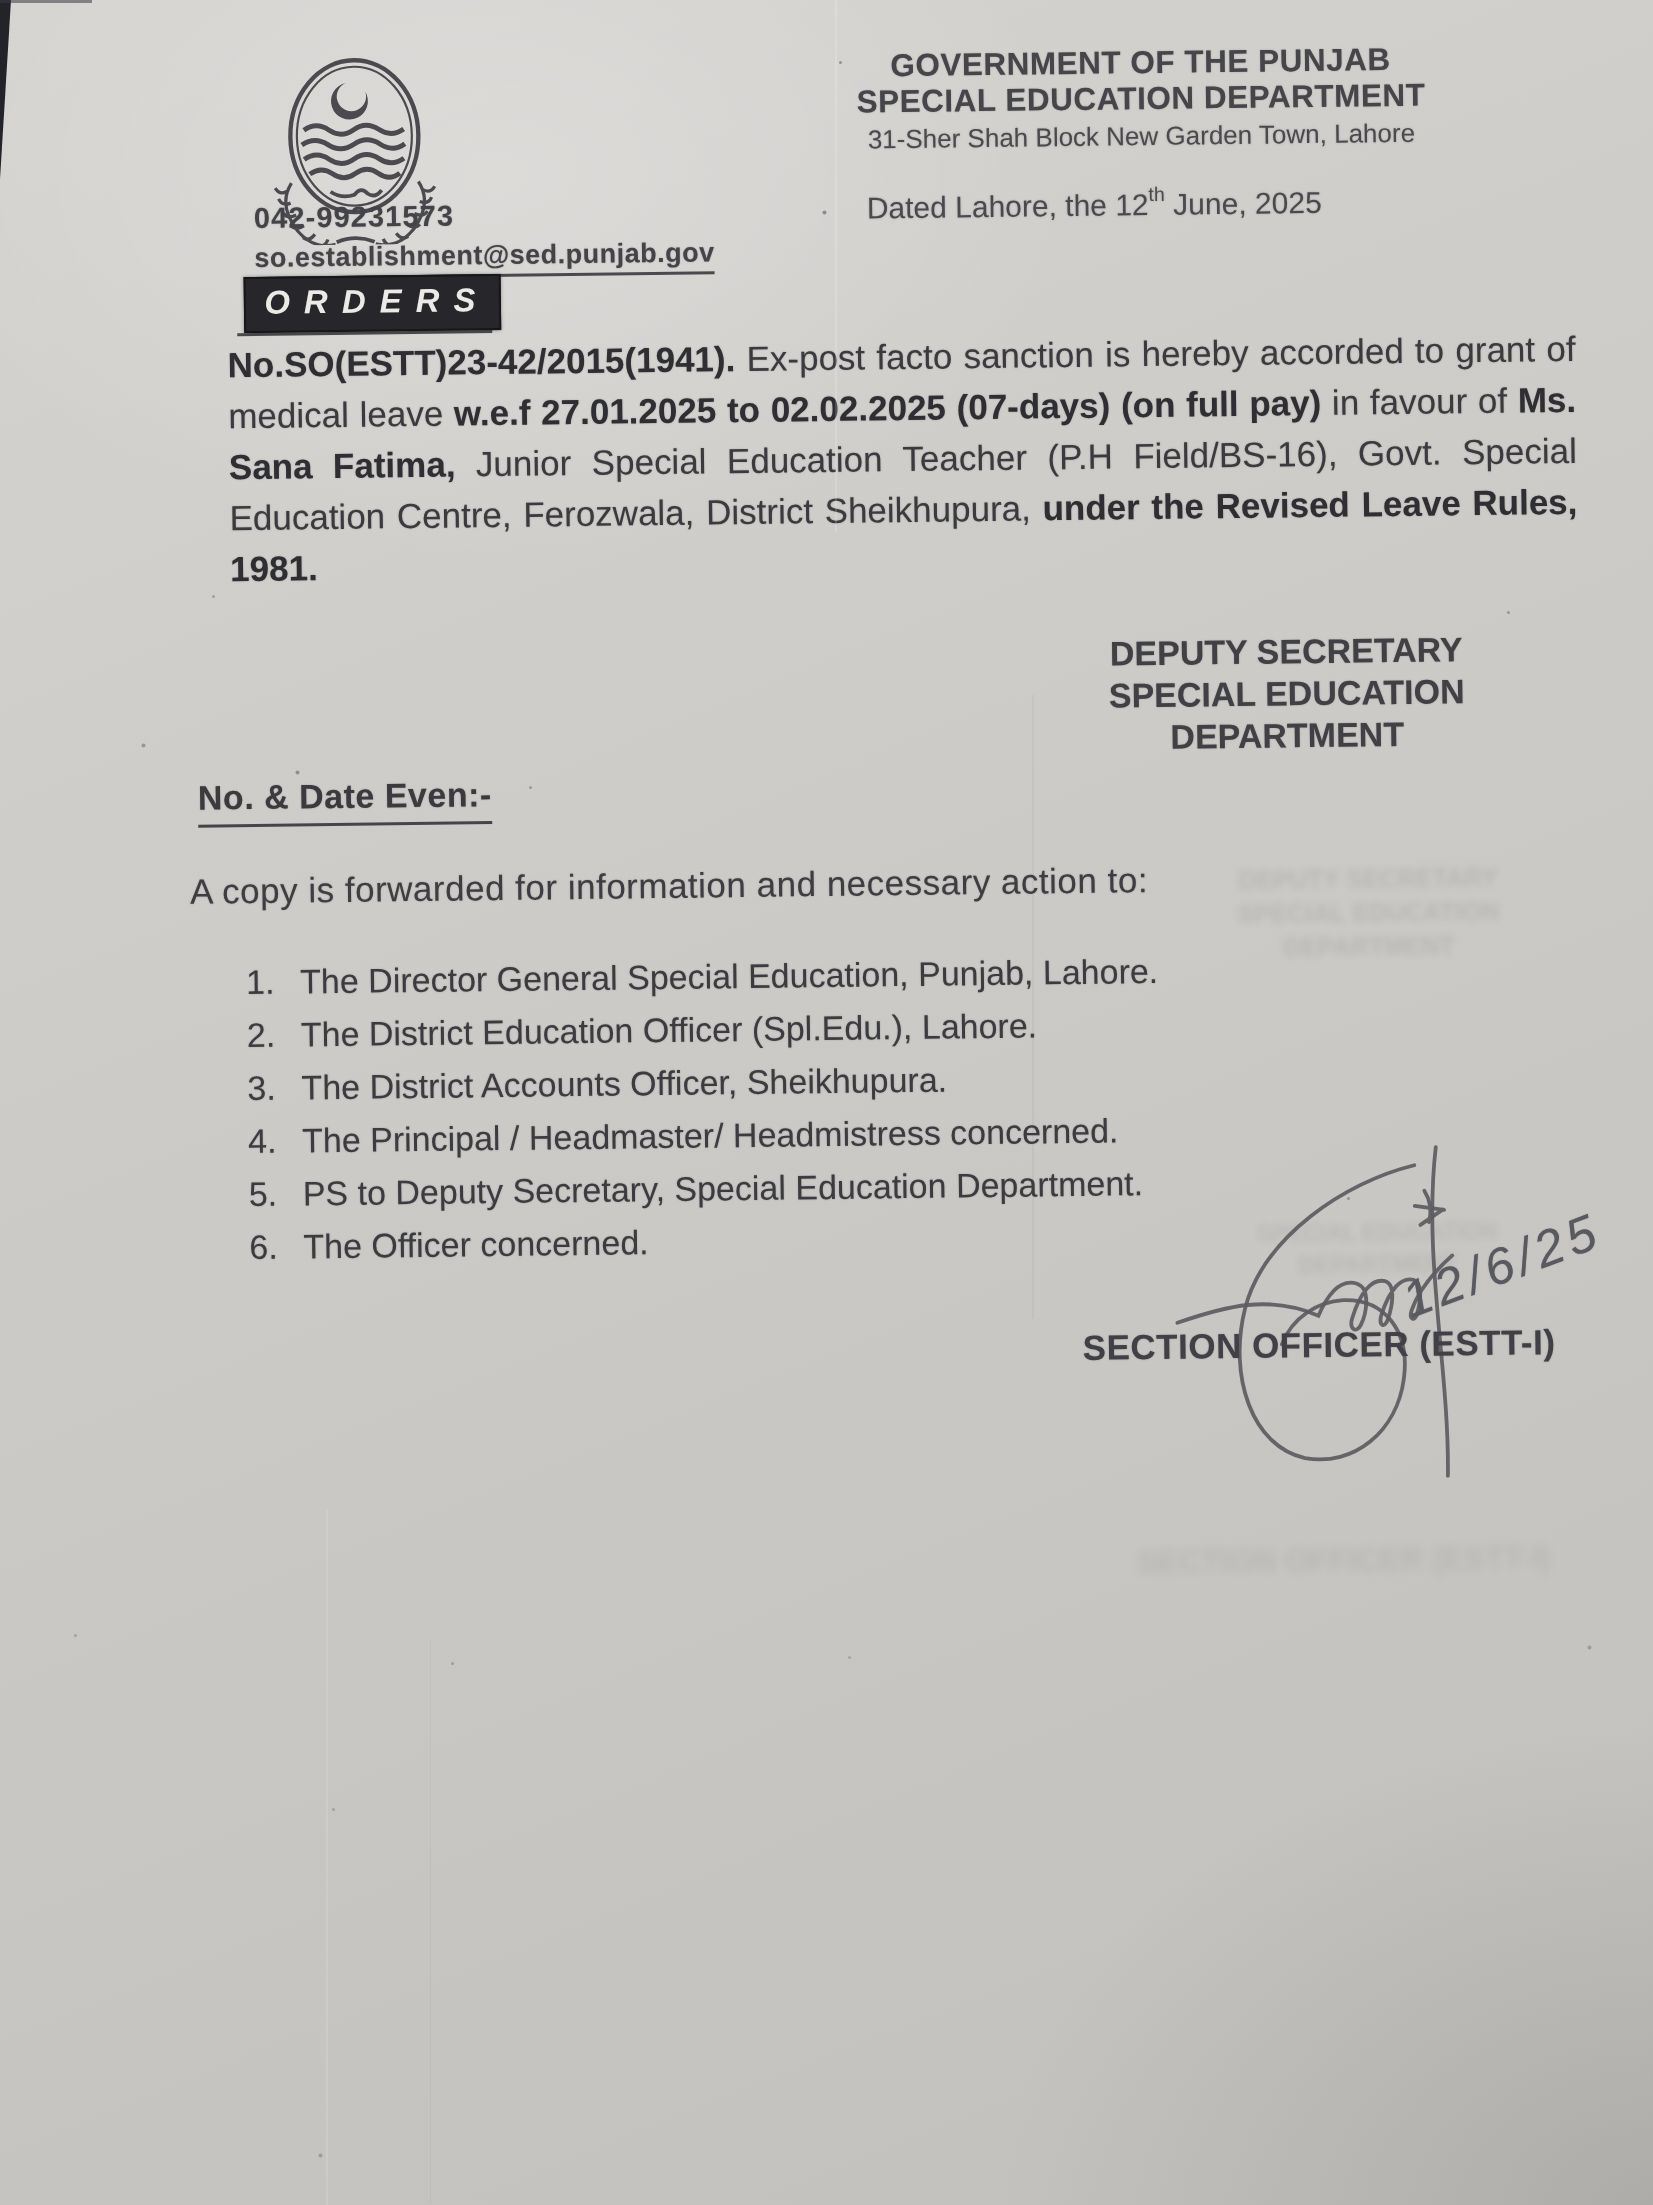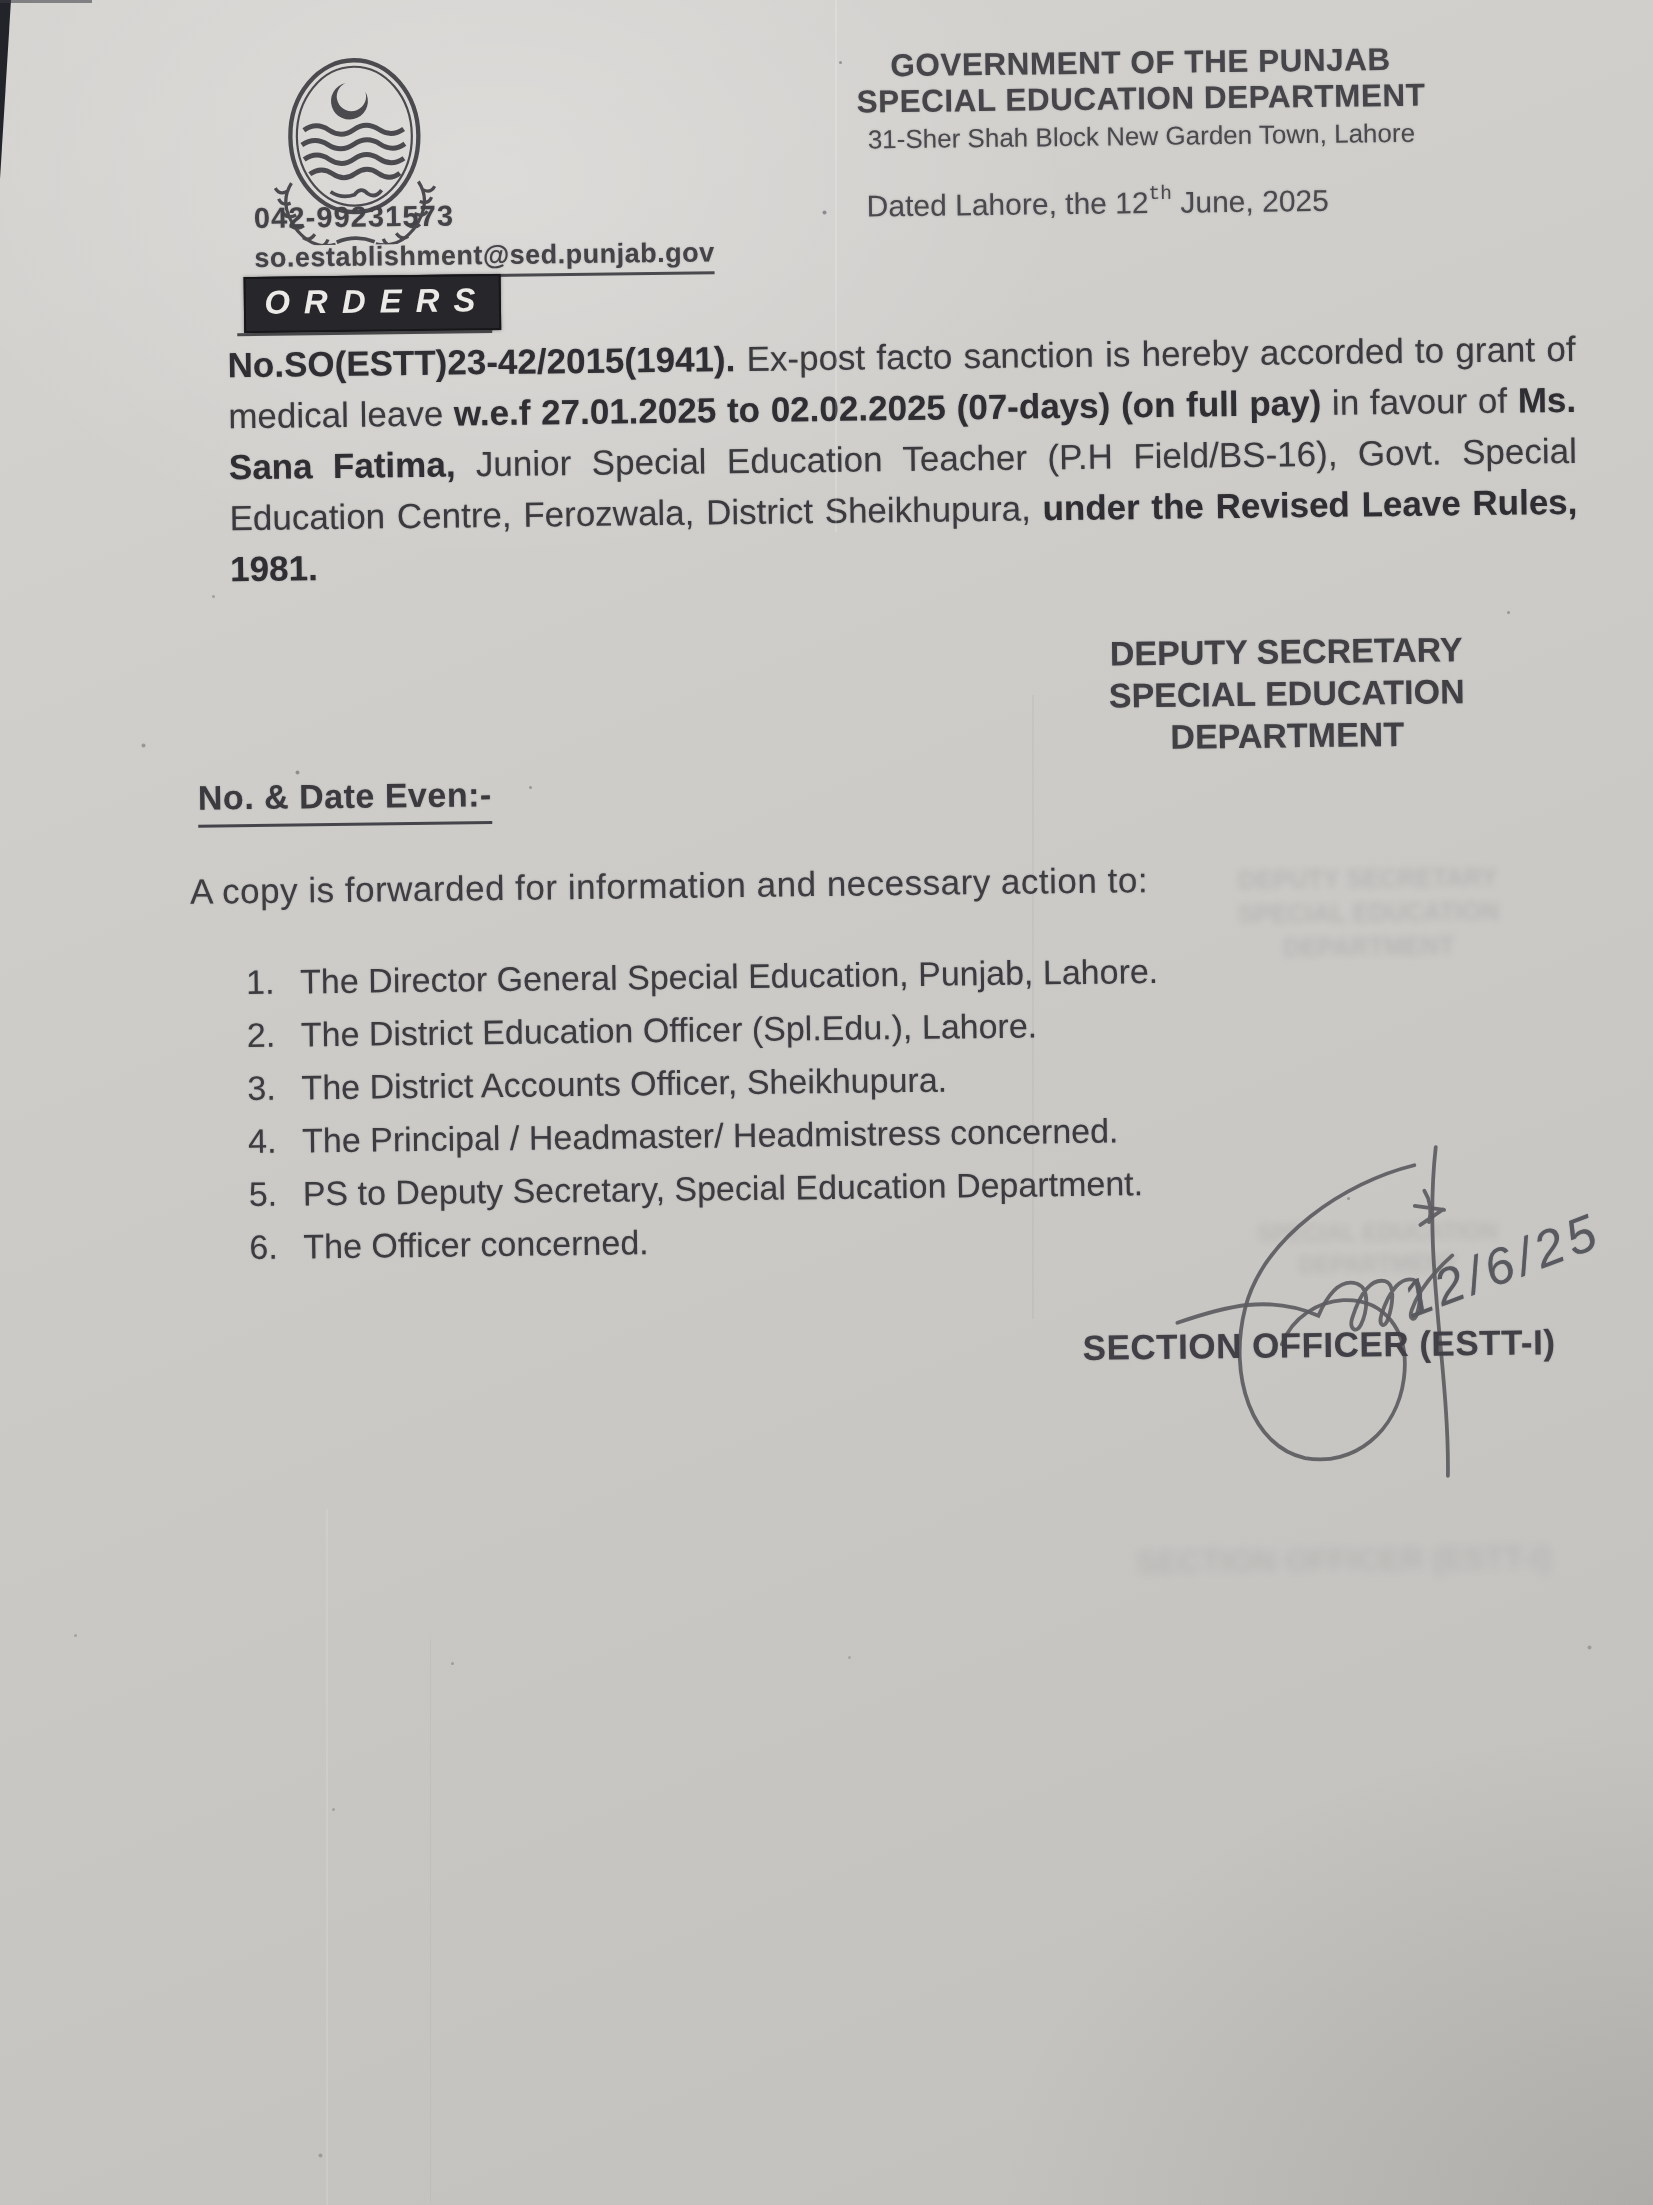--- a/index.html
+++ b/index.html
@@ -15,21 +15,21 @@
   .doc{position:absolute;inset:0;transform:rotate(-0.7deg);transform-origin:50% 40%;}
   .abs{position:absolute;}
   .soft{text-shadow:0 0 1.6px rgba(62,62,66,.38);}
   .softer{text-shadow:0 0 2.2px rgba(62,62,66,.30);}
 
   
   .hdr-block{left:776px;top:48px;width:749px;text-align:center;}
   .hdr-line{font-size:31.5px;font-weight:700;color:#46464a;line-height:36px;letter-spacing:0.5px;}
   .hdr-addr{font-size:26px;color:#4a4a4e;margin-top:5.4px;}
   .dated{left:875px;top:187px;font-size:30px;color:#4a4a4e;}
-  .dated sup{font-size:19.5px;vertical-align:14px;font-family:Liberation Mono, monospace;}
+  .dated sup{font-size:19.5px;vertical-align:14px;}
 
   .contact{left:262px;top:195px;}
   .phone{font-size:29px;font-weight:700;color:#444448;letter-spacing:1.1px;}
   .email{font-size:27px;font-weight:700;color:#444448;margin-top:7.6px;
          border-bottom:3.3px solid #4a4a4e;padding-bottom:3.3px;letter-spacing:0.5px;}
 
   
   .crest{left:274px;top:49px;width:179px;height:190px;}
 
   

